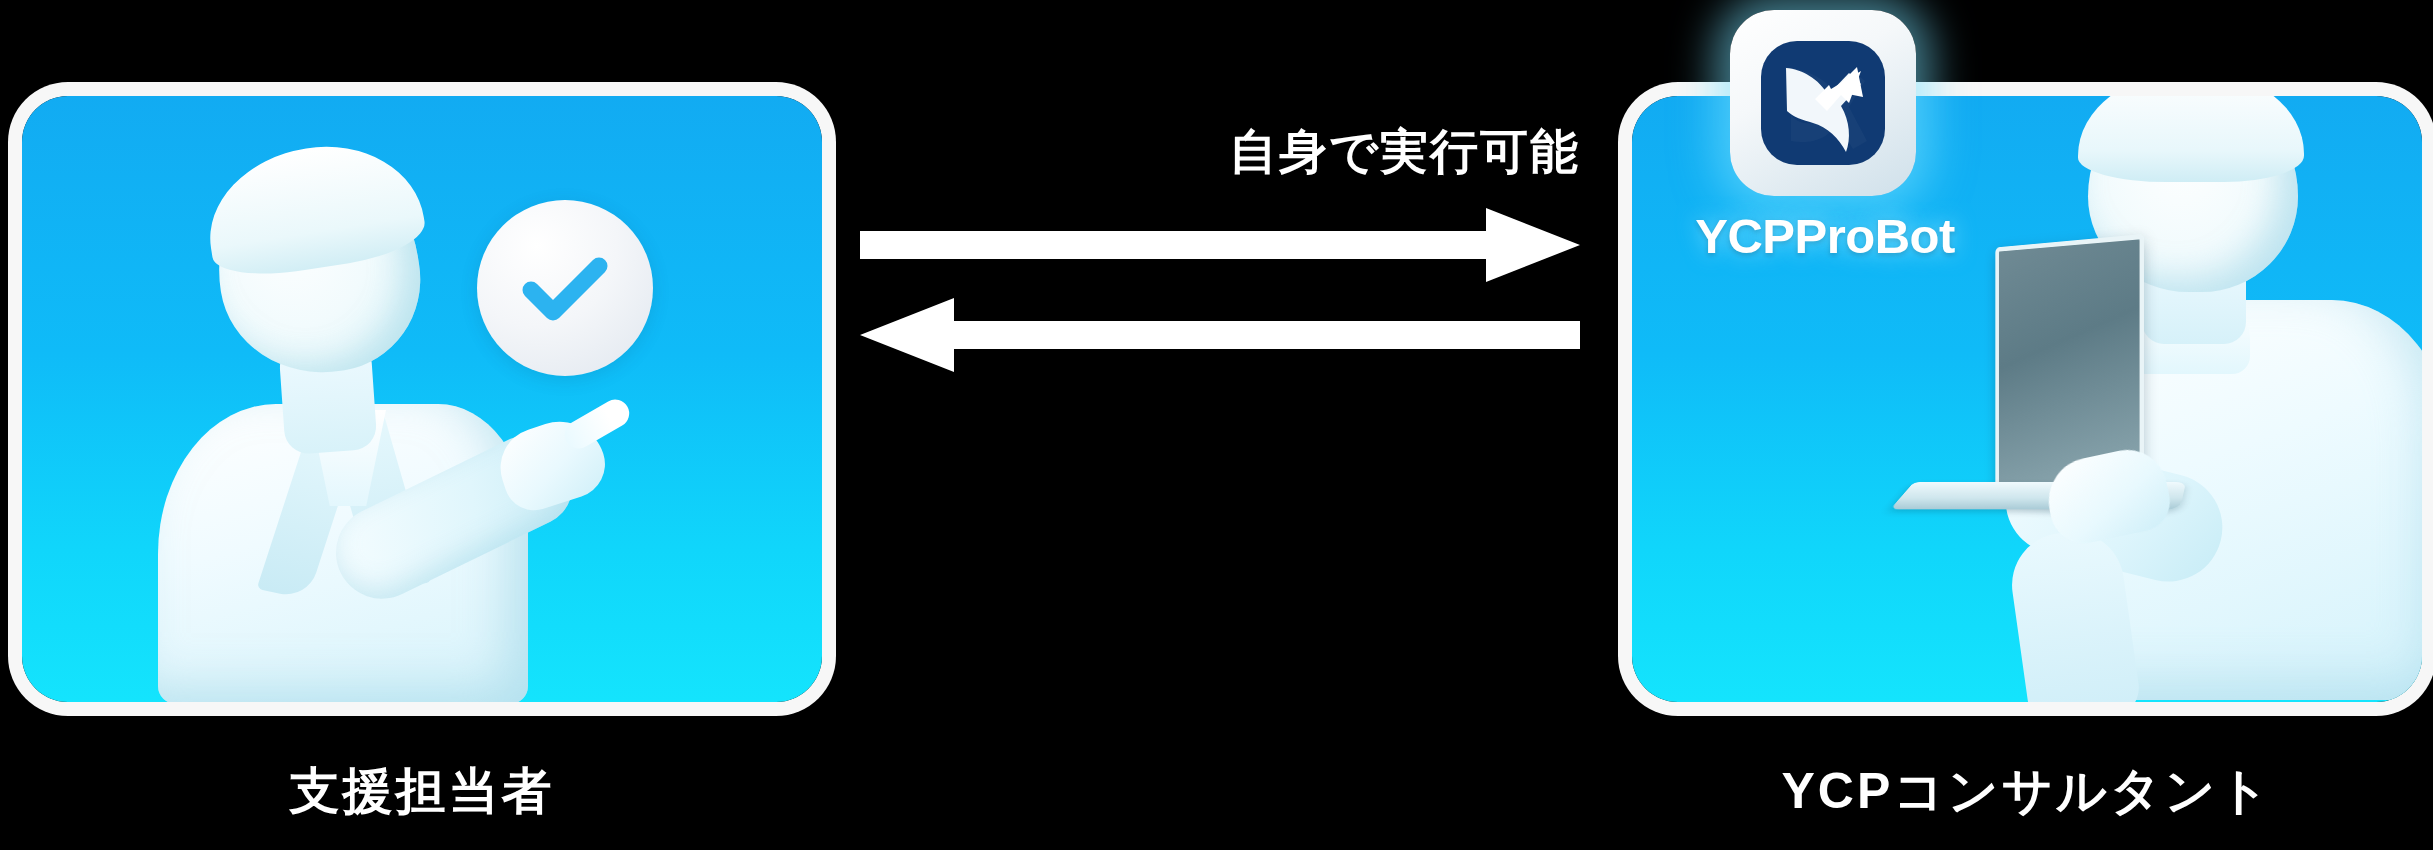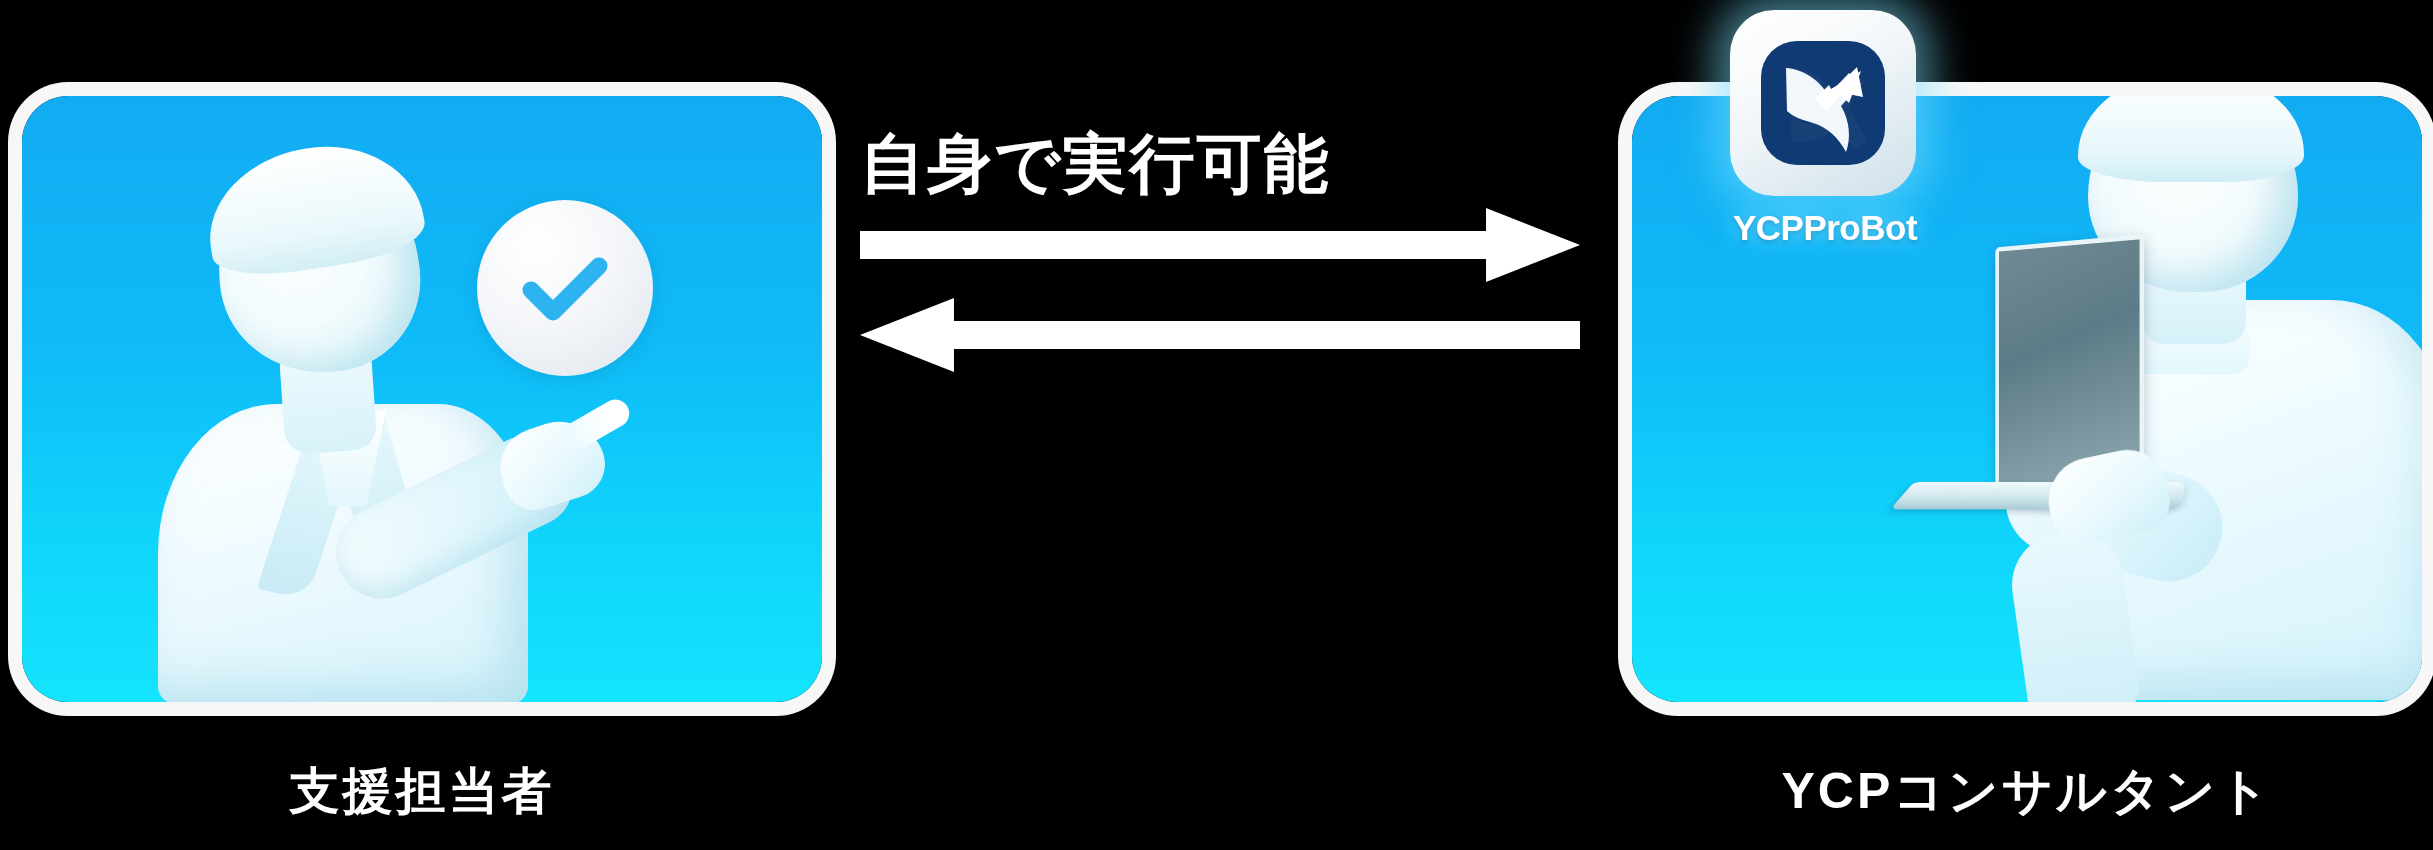--- a/index.html
+++ b/index.html
@@ -247,36 +247,36 @@
     display: flex; align-items: center; justify-content: center;
   }
   .app-badge svg { display: block; }
 
   .brand-name {
     position: absolute;
     left: 1660px; top: 208px;
     width: 330px;
     text-align: center;
     color: #ffffff;
-    font-size: 35px;
+    font-size: 49px;
     font-weight: 700;
     letter-spacing: -0.5px;
     text-shadow: 0 0 22px rgba(140,230,255,0.9), 0 2px 5px rgba(0,60,90,0.35);
     white-space: nowrap;
   }
 
   
   .flow { position: absolute; left: 860px; top: 120px; width: 720px; height: 500px; }
 
   .flow-label {
     position: absolute;
     left: 0; width: 720px;
-    text-align: left;
+    text-align: right;
     color: #ffffff;
-    font-size: 65px;
+    font-size: 48px;
     font-weight: 700;
     letter-spacing: 2px;
     white-space: nowrap;
   }
   .label-top    { top: 0px; }
   .label-bottom { top: 248px; }
 
   .arrow { position: absolute; left: 0; width: 720px; height: 74px; }
   .arrow-top    { top: 88px; }
   .arrow-bottom { top: 178px; }

